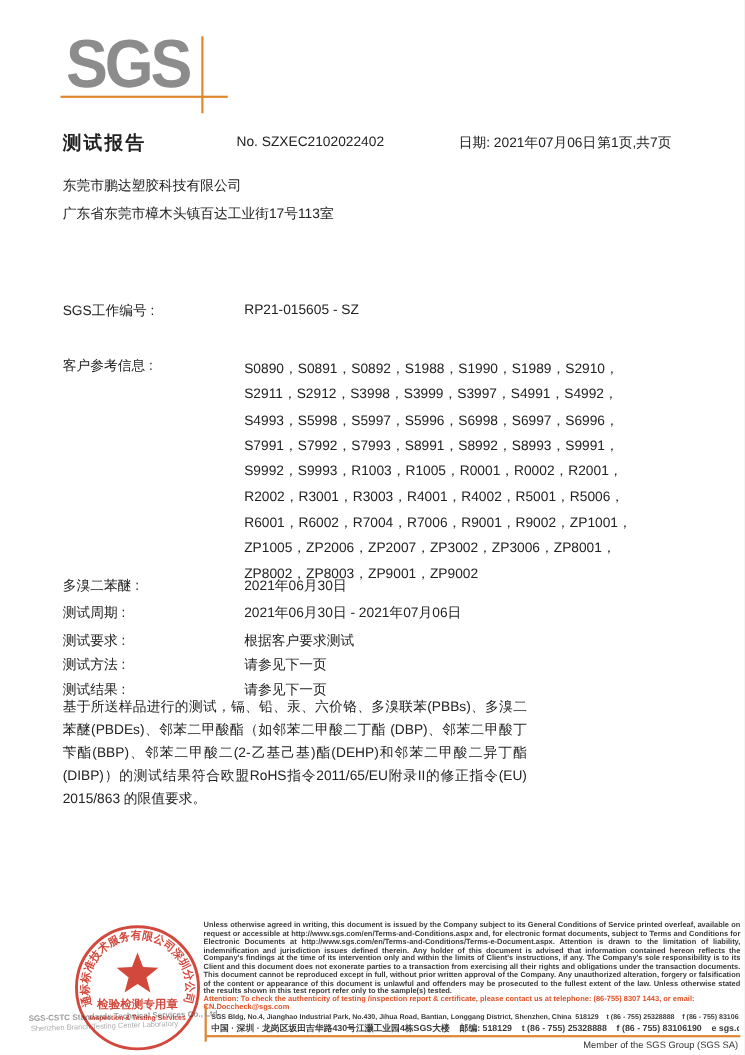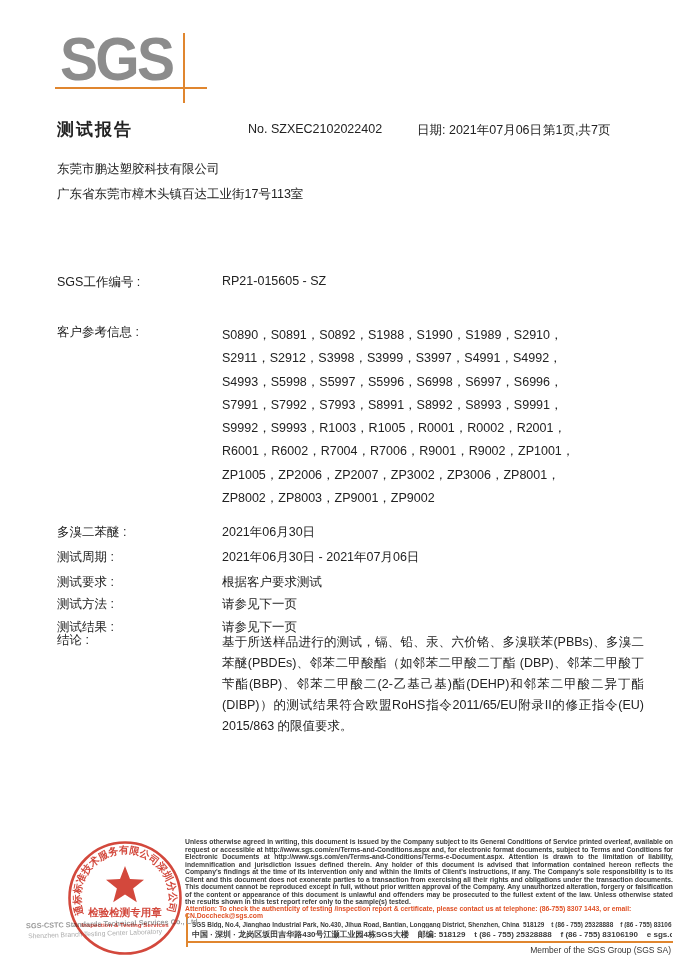--- a/index.html
+++ b/index.html
@@ -11,21 +11,21 @@
   
   .logo-text{
     position:absolute;left:60px;top:28px;font-size:62px;font-weight:700;
     color:#8c8c8c;line-height:1;letter-spacing:-3px;transform:scaleX(.92);
     transform-origin:left top;
   }
   .logo-hline{position:absolute;left:55px;top:87px;width:152px;height:2px;background:#e0862f;}
   .logo-vline{position:absolute;left:183px;top:33px;width:2px;height:70px;background:#e0862f;}
   
   .report-title{position:absolute;left:57px;top:118px;font-size:17px;font-weight:700;letter-spacing:2px;}
-  .report-no{position:absolute;left:215px;top:122px;font-size:12.5px;margin-left:33px;}
+  .report-no{position:absolute;left:215px;top:122px;font-size:12.5px;}
   .report-date{position:absolute;left:417px;top:122px;font-size:12.5px;}
   .report-page{position:absolute;left:543px;top:122px;font-size:12.5px;}
   .applicant-name{position:absolute;left:57px;top:161px;font-size:12.5px;}
   .applicant-address{position:absolute;left:57px;top:186px;font-size:12.5px;}
   .intro{position:absolute;left:57px;top:248px;font-size:12.5px;}
   
   .frow{position:absolute;left:57px;display:flex;font-size:12.5px;}
   .frow .lbl{width:165px;flex:0 0 165px;}
   .frow .val{white-space:nowrap;}
   .ref-lines div{line-height:23.3px;white-space:nowrap;}
@@ -83,20 +83,21 @@
     <span class="val">RP21-015605 - SZ</span>
   </div>
   <div class="frow" style="top:324px">
     <span class="lbl">客户参考信息 :</span>
     <span class="val ref-lines">
       <div>S0890，S0891，S0892，S1988，S1990，S1989，S2910，</div>
       <div>S2911，S2912，S3998，S3999，S3997，S4991，S4992，</div>
       <div>S4993，S5998，S5997，S5996，S6998，S6997，S6996，</div>
       <div>S7991，S7992，S7993，S8991，S8992，S8993，S9991，</div>
       <div>S9992，S9993，R1003，R1005，R0001，R0002，R2001，</div>
+      <div>R2002，R3001，R3003，R4001，R4002，R5001，R5006，</div>
       <div>R6001，R6002，R7004，R7006，R9001，R9002，ZP1001，</div>
       <div>ZP1005，ZP2006，ZP2007，ZP3002，ZP3006，ZP8001，</div>
       <div>ZP8002，ZP8003，ZP9001，ZP9002</div>
     </span>
   </div>
   <div class="frow" style="top:524px">
     <span class="lbl">多溴二苯醚 :</span>
     <span class="val">2021年06月30日</span>
   </div>
   <div class="frow" style="top:549px">
@@ -109,21 +110,20 @@
   </div>
   <div class="frow" style="top:596px">
     <span class="lbl">测试方法 :</span>
     <span class="val">请参见下一页</span>
   </div>
   <div class="frow" style="top:619px">
     <span class="lbl">测试结果 :</span>
     <span class="val">请参见下一页</span>
   </div>
   <div class="frow" style="top:632px">
-    <span class="lbl">结论 :</span>
     <span class="val conclusion-val">基于所送样品进行的测试，镉、铅、汞、六价铬、多溴联苯(PBBs)、多溴二苯醚(PBDEs)、邻苯二甲酸酯（如邻苯二甲酸二丁酯 (DBP)、邻苯二甲酸丁苄酯(BBP)、邻苯二甲酸二(2-乙基己基)酯(DEHP)和邻苯二甲酸二异丁酯(DIBP)）的测试结果符合欧盟RoHS指令2011/65/EU附录II的修正指令(EU) 2015/863 的限值要求。</span>
   </div>
 
   <div class="legal">Unless otherwise agreed in writing, this document is issued by the Company subject to its General Conditions of Service printed overleaf, available on request or accessible at http://www.sgs.com/en/Terms-and-Conditions.aspx and, for electronic format documents, subject to Terms and Conditions for Electronic Documents at http://www.sgs.com/en/Terms-and-Conditions/Terms-e-Document.aspx. Attention is drawn to the limitation of liability, indemnification and jurisdiction issues defined therein. Any holder of this document is advised that information contained hereon reflects the Company's findings at the time of its intervention only and within the limits of Client's instructions, if any. The Company's sole responsibility is to its Client and this document does not exonerate parties to a transaction from exercising all their rights and obligations under the transaction documents. This document cannot be reproduced except in full, without prior written approval of the Company. Any unauthorized alteration, forgery or falsification of the content or appearance of this document is unlawful and offenders may be prosecuted to the fullest extent of the law. Unless otherwise stated the results shown in this test report refer only to the sample(s) tested.</div>
   <div class="attention">Attention: To check the authenticity of testing /inspection report &amp; certificate, please contact us at telephone: (86-755) 8307 1443, or email: CN.Doccheck@sgs.com</div>
   <div class="addr-en">SGS Bldg, No.4, Jianghao Industrial Park, No.430, Jihua Road, Bantian, Longgang District, Shenzhen, China  518129    t (86 - 755) 25328888    f (86 - 755) 83106190    www.sgsgroup.com.cn</div>
   <div class="addr-cn">中国 · 深圳 · 龙岗区坂田吉华路430号江灏工业园4栋SGS大楼    邮编: 518129    t (86 - 755) 25328888    f (86 - 755) 83106190    e sgs.china@sgs.com</div>
   <div class="foot-vline"></div>
   <div class="foot-hline"></div>
   <div class="member">Member of the SGS Group (SGS SA)</div>

